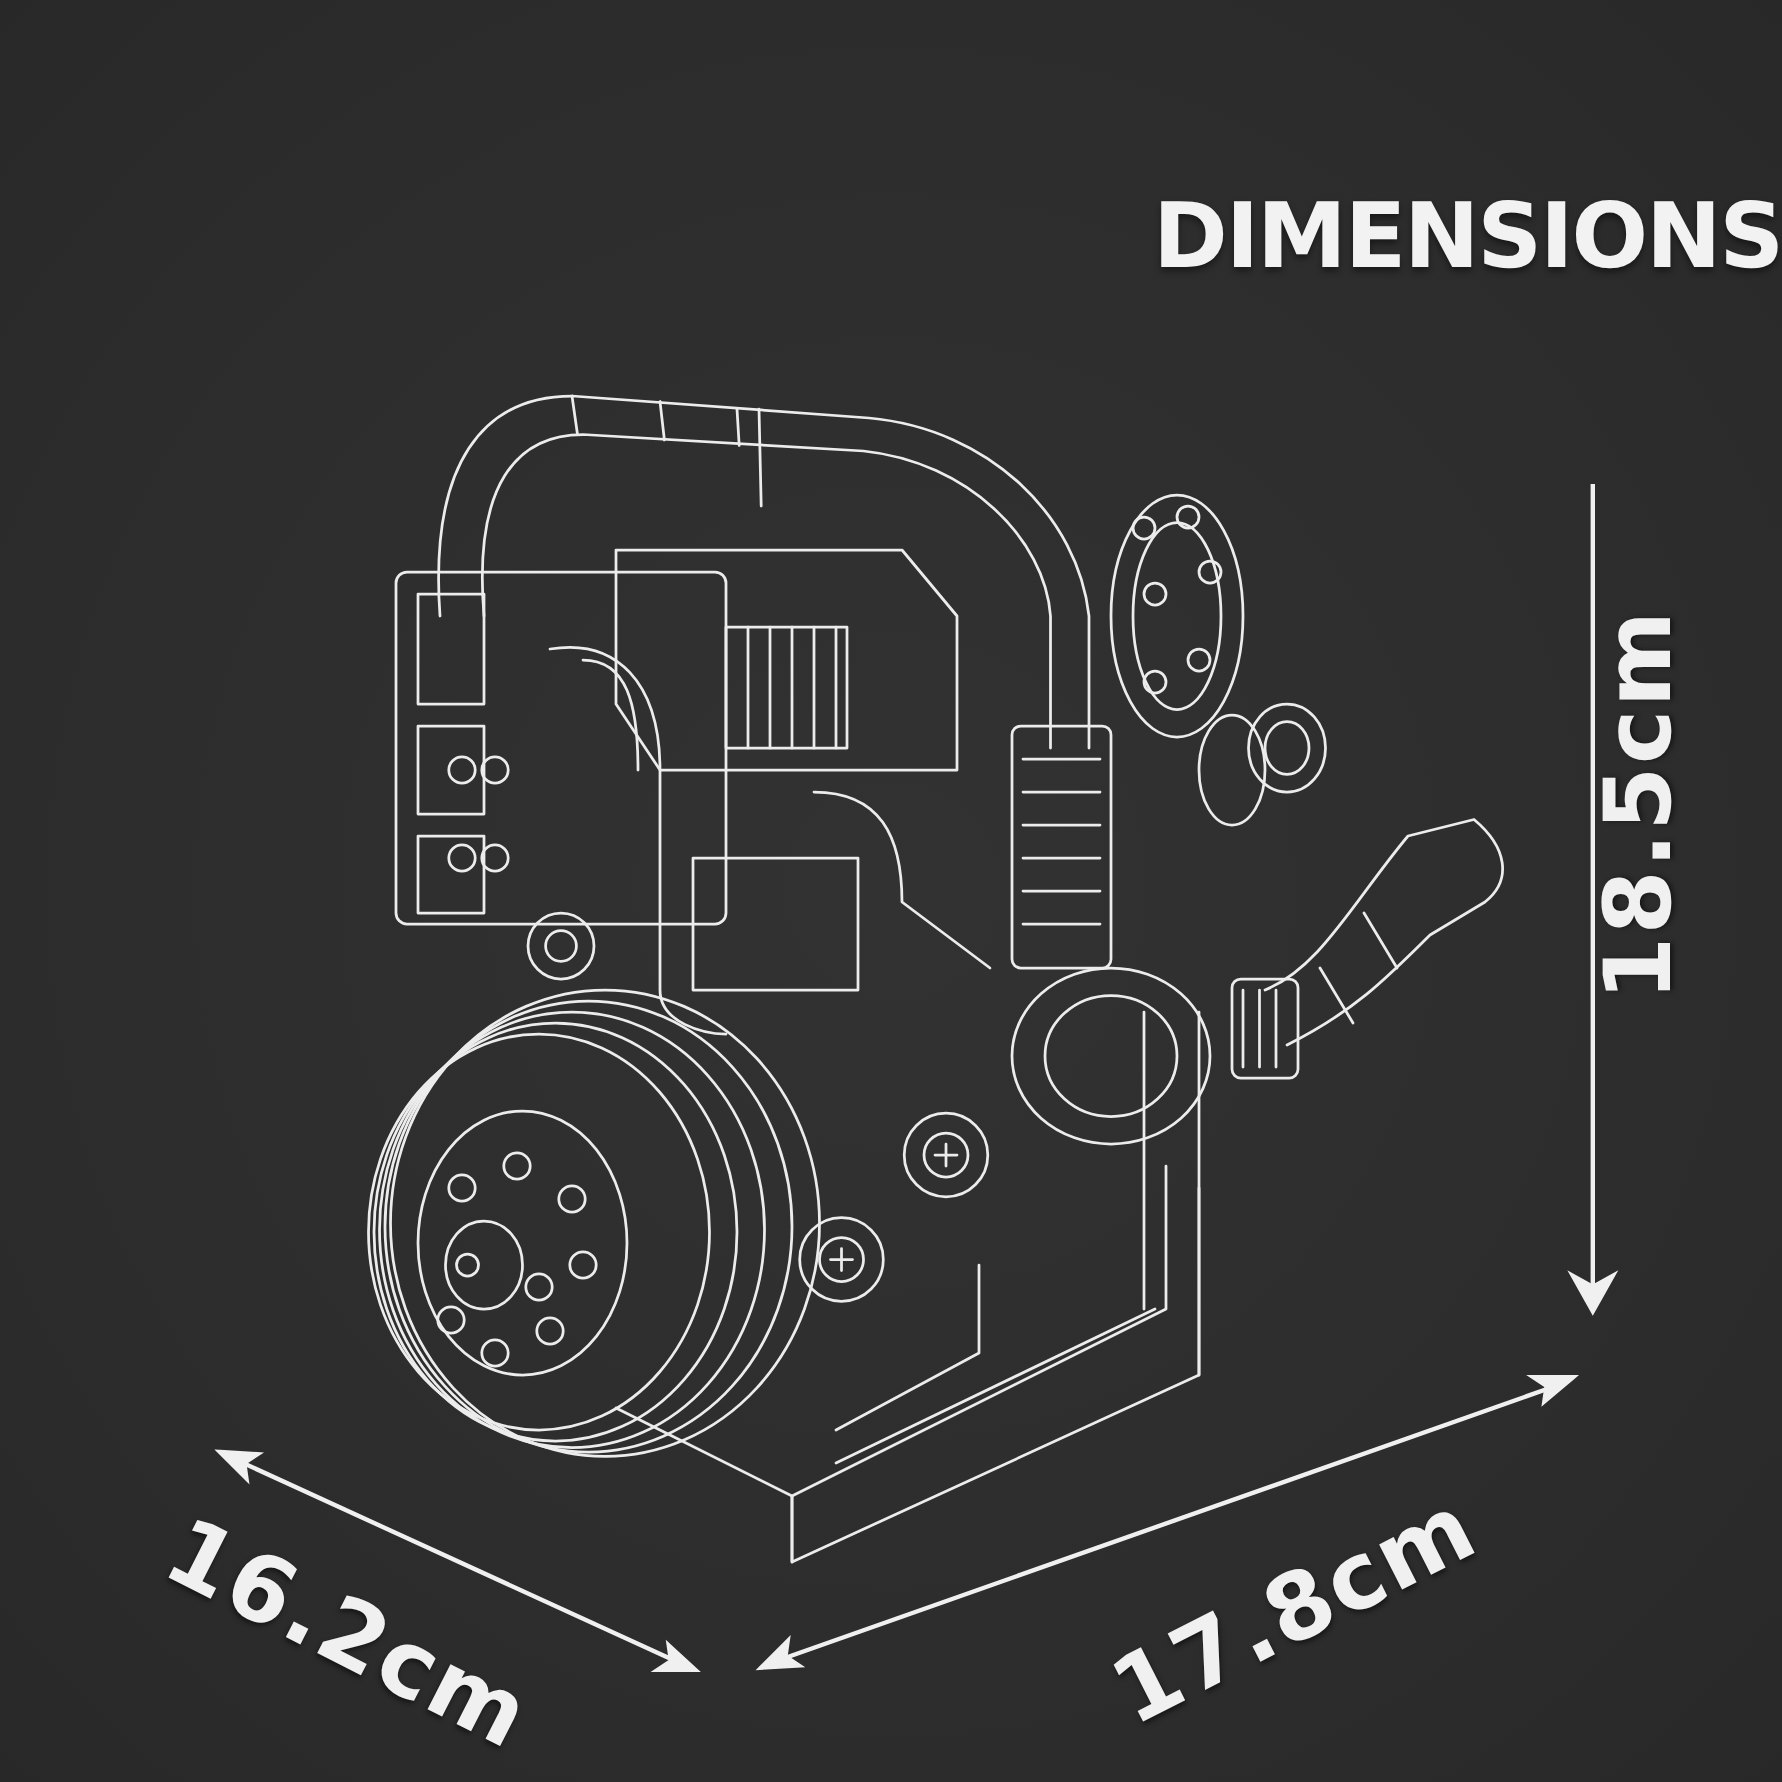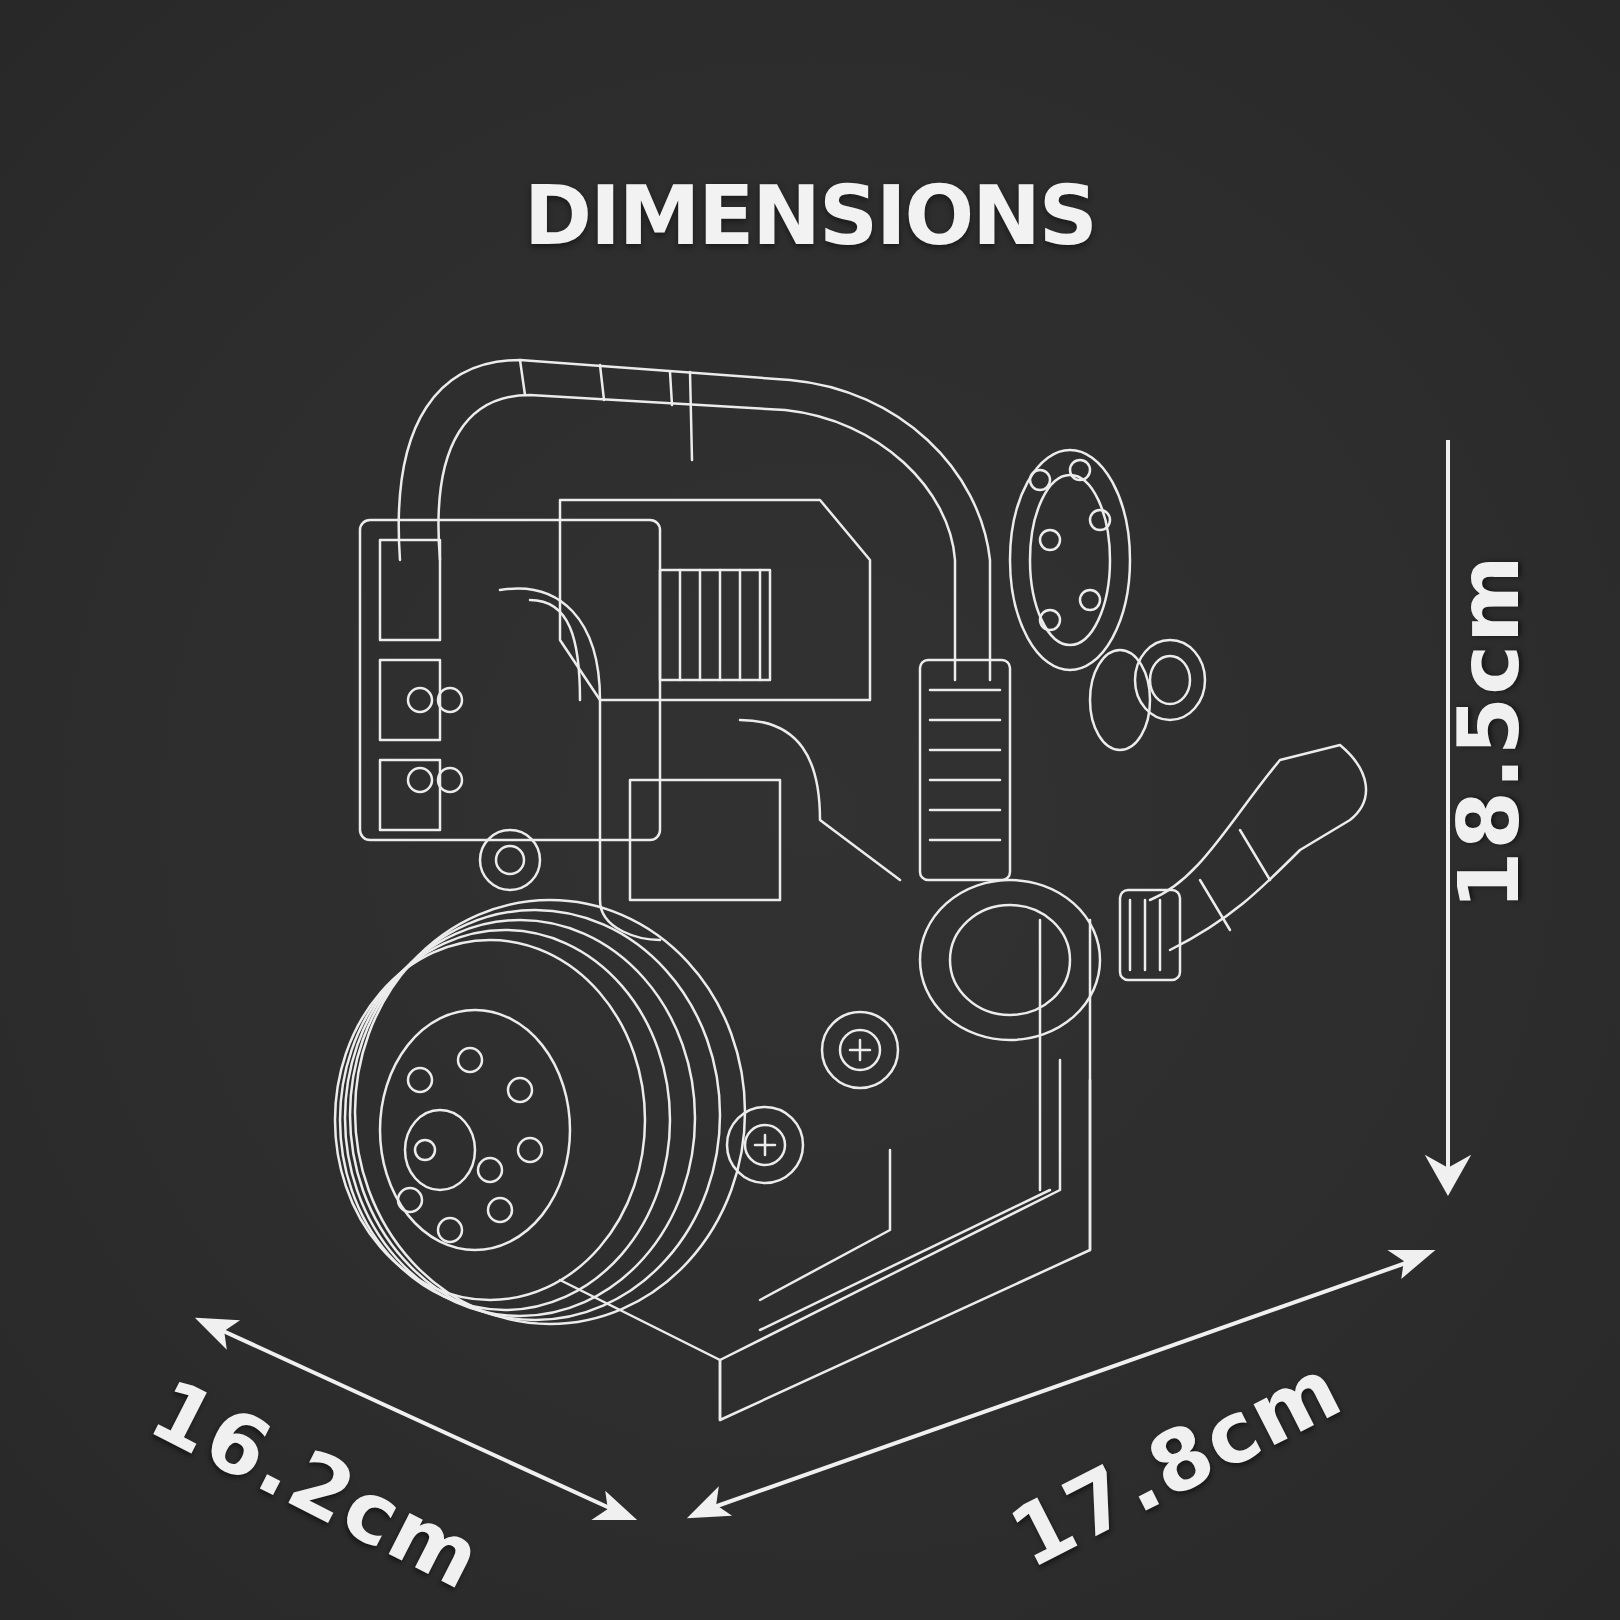--- a/index.html
+++ b/index.html
@@ -15,21 +15,21 @@
     width: 1620px;
     height: 1620px;
     background: radial-gradient(ellipse at 50% 50%, #323232 0%, #2c2c2c 70%, #282828 100%);
     font-family: "DejaVu Sans", "Liberation Sans", sans-serif;
   }
   .title {
     position: absolute;
     left: 0;
     top: 168px;
     width: 1620px;
-    text-align: center;
+    text-align: right;
     color: #f2f2f2;
     font-size: 82px;
     font-weight: bold;
     letter-spacing: -2px;
     font-family: "DejaVu Sans", "Liberation Sans", sans-serif;
     text-shadow: 0 3px 6px rgba(0,0,0,0.45);
   }
   svg.art {
     position: absolute;
     left: 0; top: 0;

